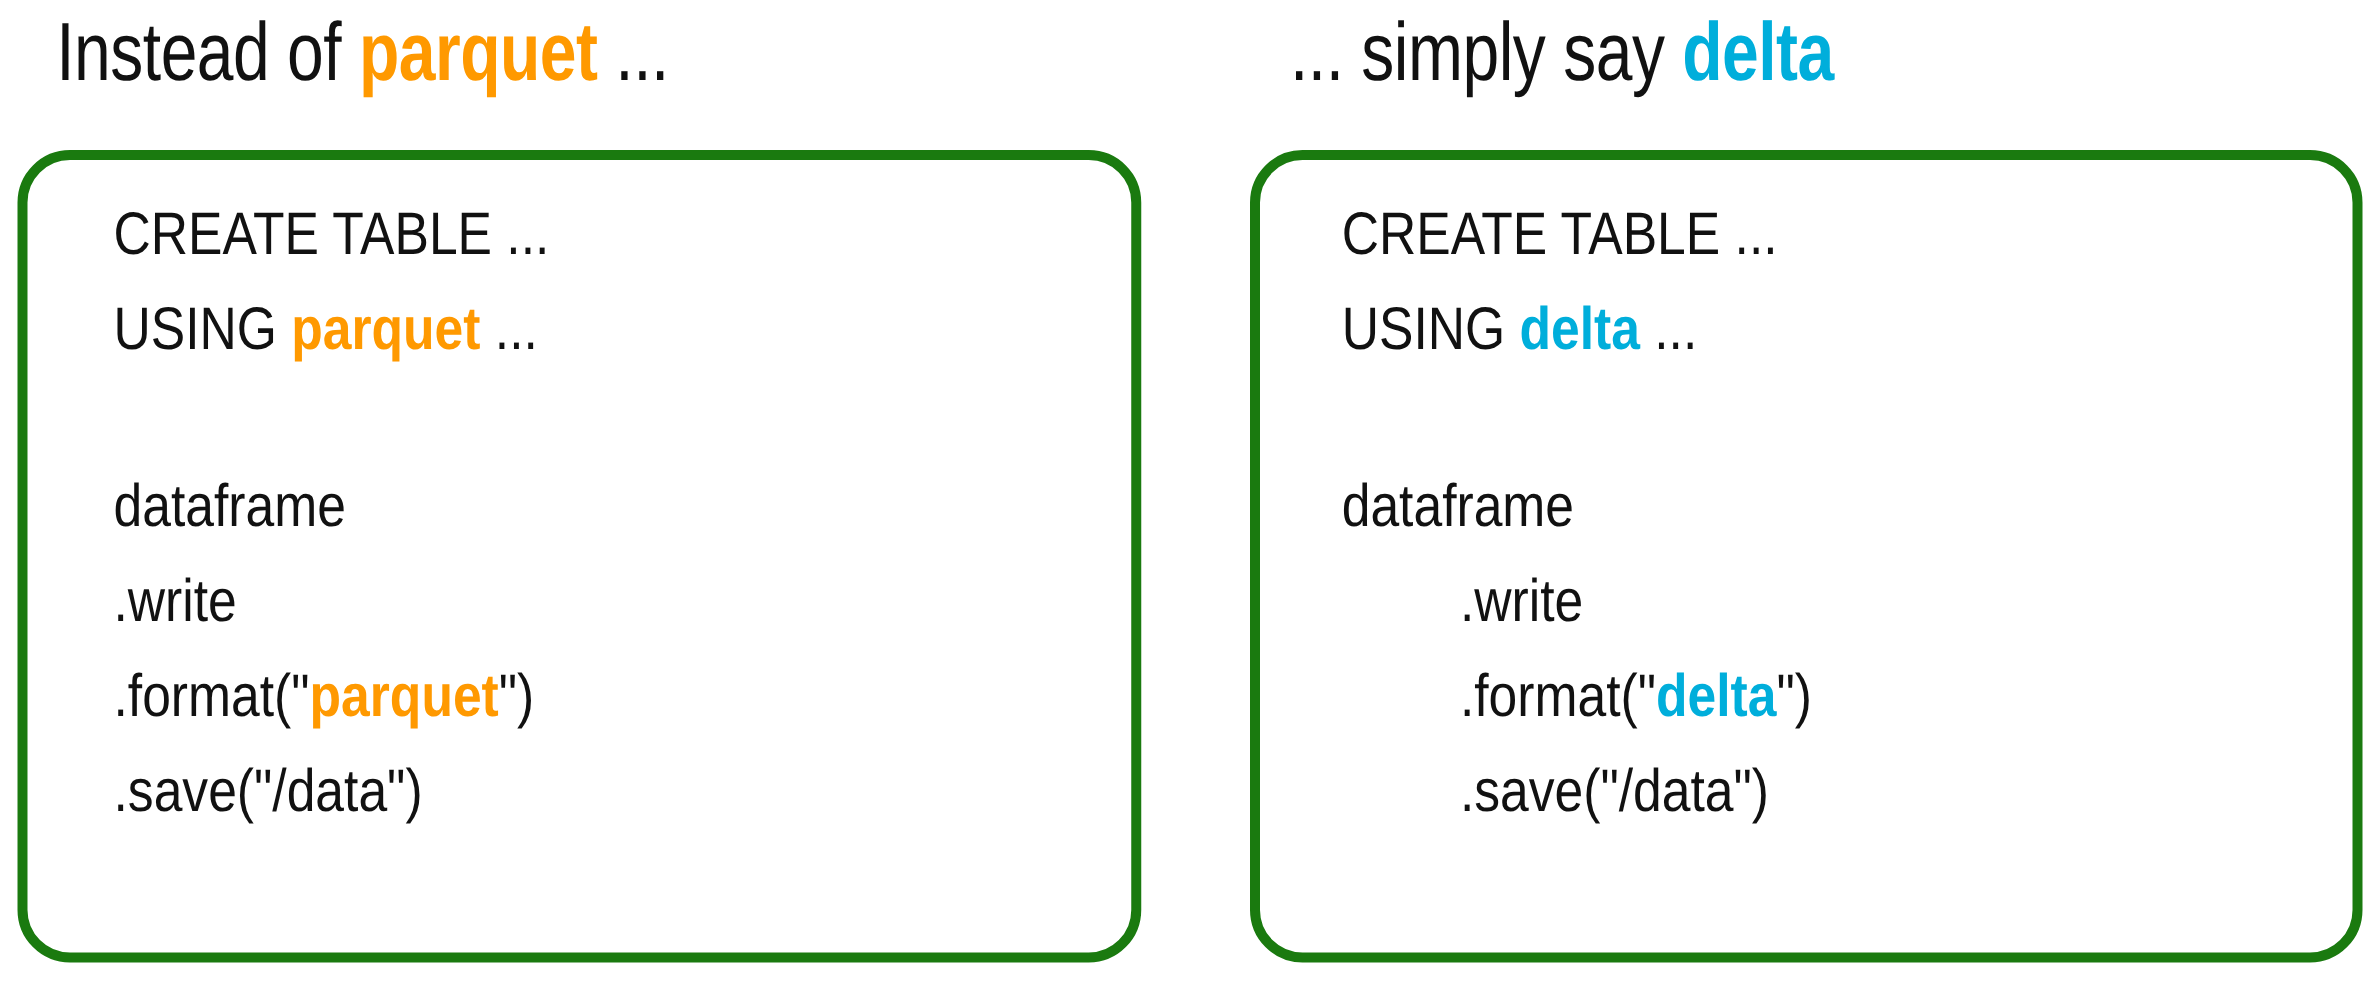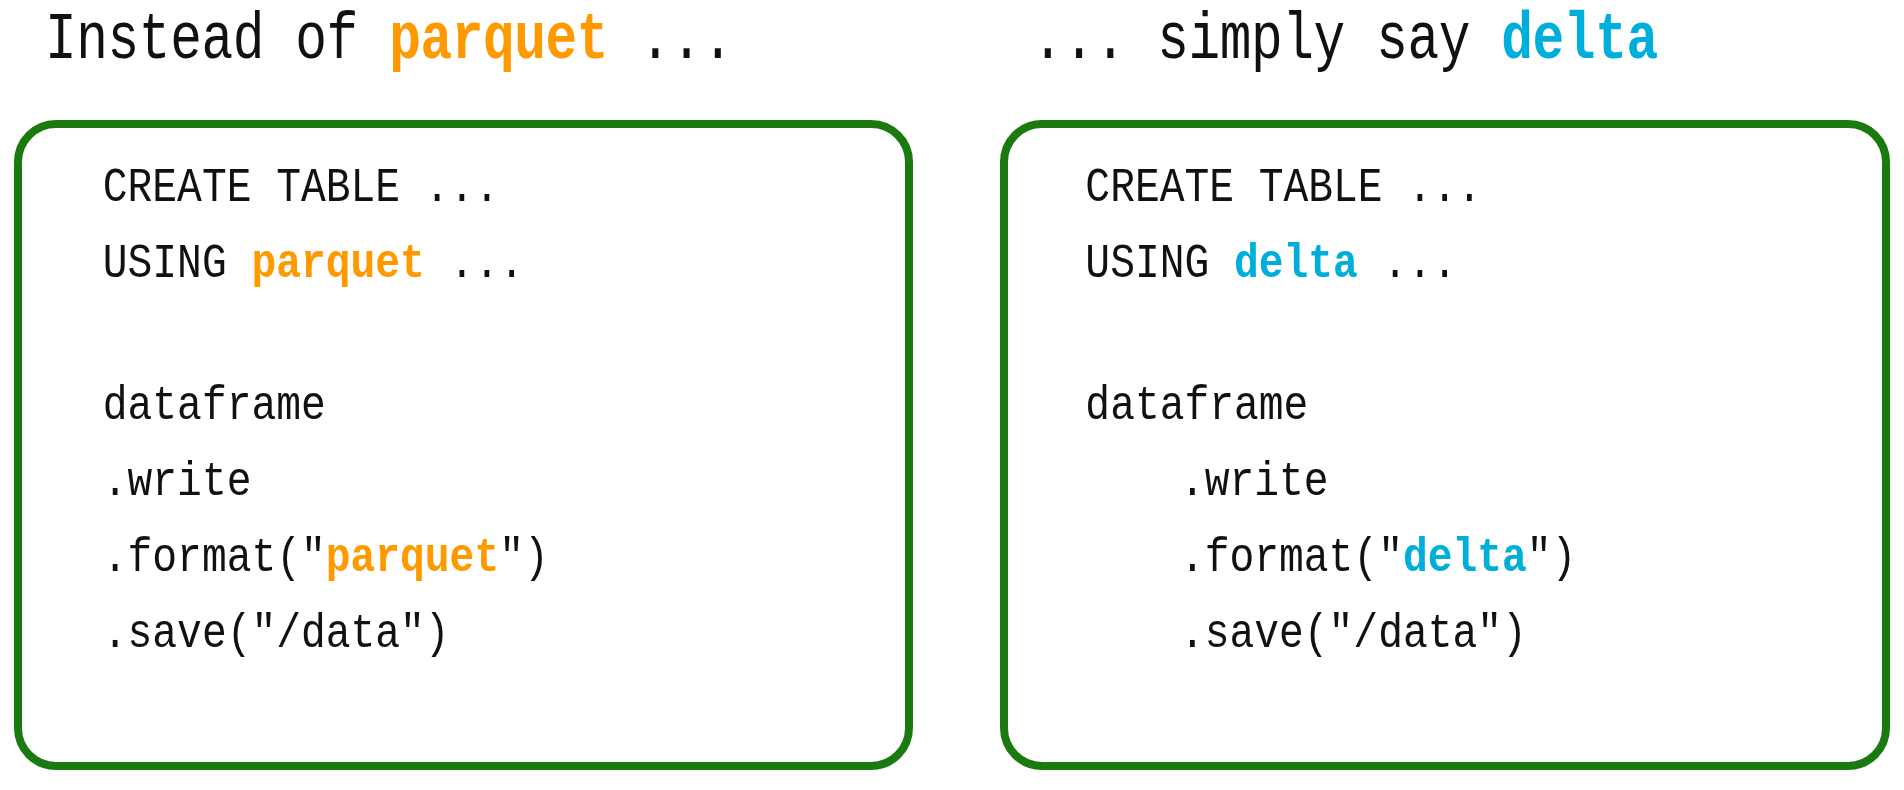--- a/index.html
+++ b/index.html
@@ -3,21 +3,21 @@
 <meta charset="utf-8">
 <style>
   html,body{margin:0;padding:0;}
   body{
     width:1904px;height:790px;
     background:#ffffff;
     font-family:"Liberation Sans","DejaVu Sans",sans-serif;
     overflow:hidden;
     position:relative;
   }
-  .stage{position:absolute;left:0;top:0;width:1904px;height:570px;font-family:Liberation Mono, monospace;}
+  .stage{position:absolute;left:0;top:0;width:1904px;height:570px;}
 
   
   .heading{
     position:absolute;
     font-size:66px;
     line-height:1;
     color:#111111;
     white-space:nowrap;
     font-weight:400;
     letter-spacing:-0.5px;
@@ -37,21 +37,21 @@
     box-sizing:border-box;
     border:8px solid #1a7a0f;
     border-radius:42px;
     background:#ffffff;
   }
   #panel-left{left:14px;top:120px;width:899px;height:650px;}
   #panel-right{left:1000px;top:120px;width:890px;height:650px;}
 
   .code{
     position:absolute;
-    left:12px;top:0;
+    left:0;top:0;
     width:100%;
     padding-top:22px;
     font-size:48px;
     line-height:1;
     color:#111111;
     text-align:right;
   }
   .code-line{
     white-space:pre;
     height:76px;

